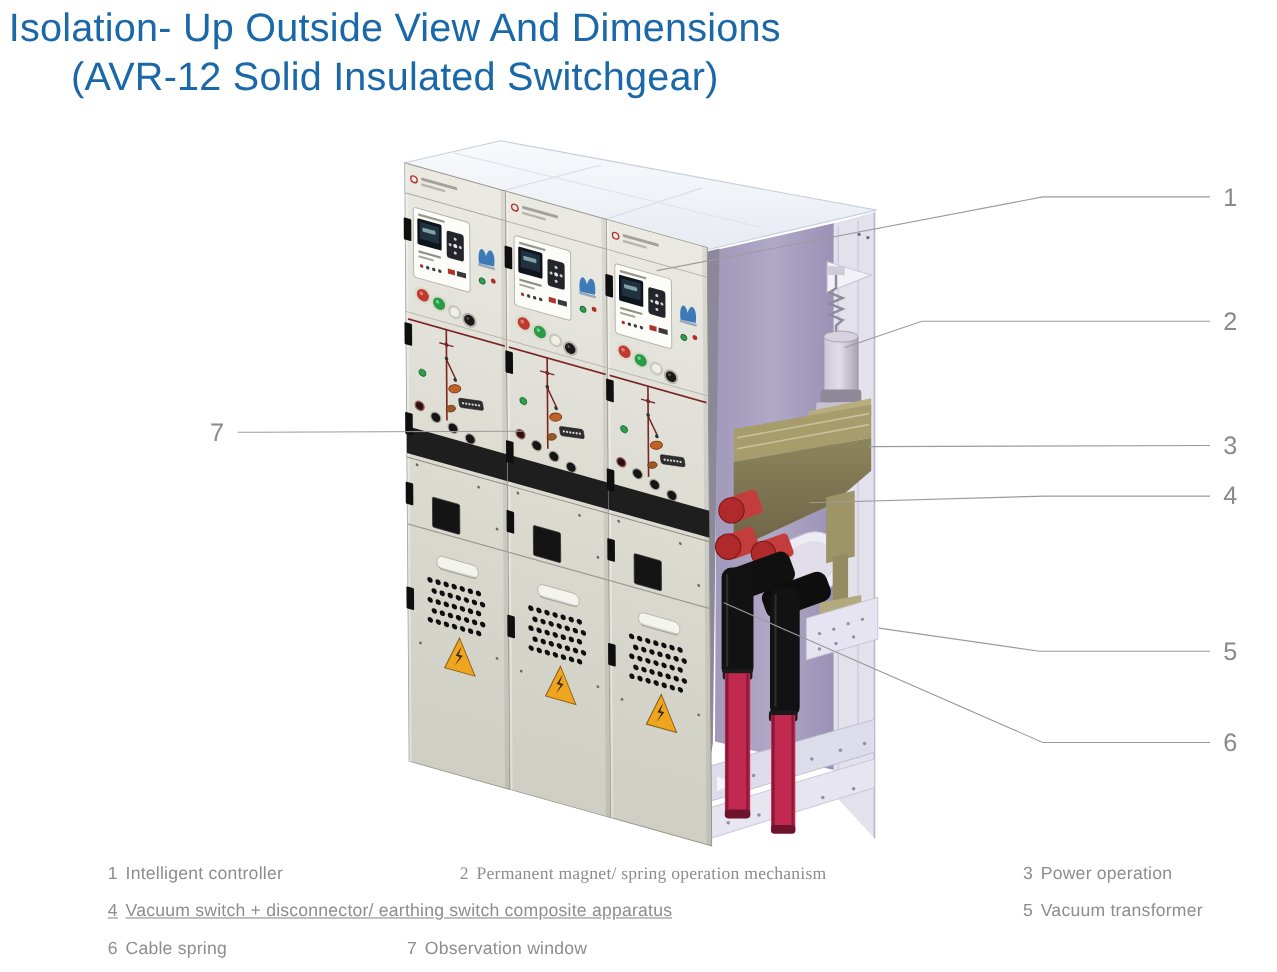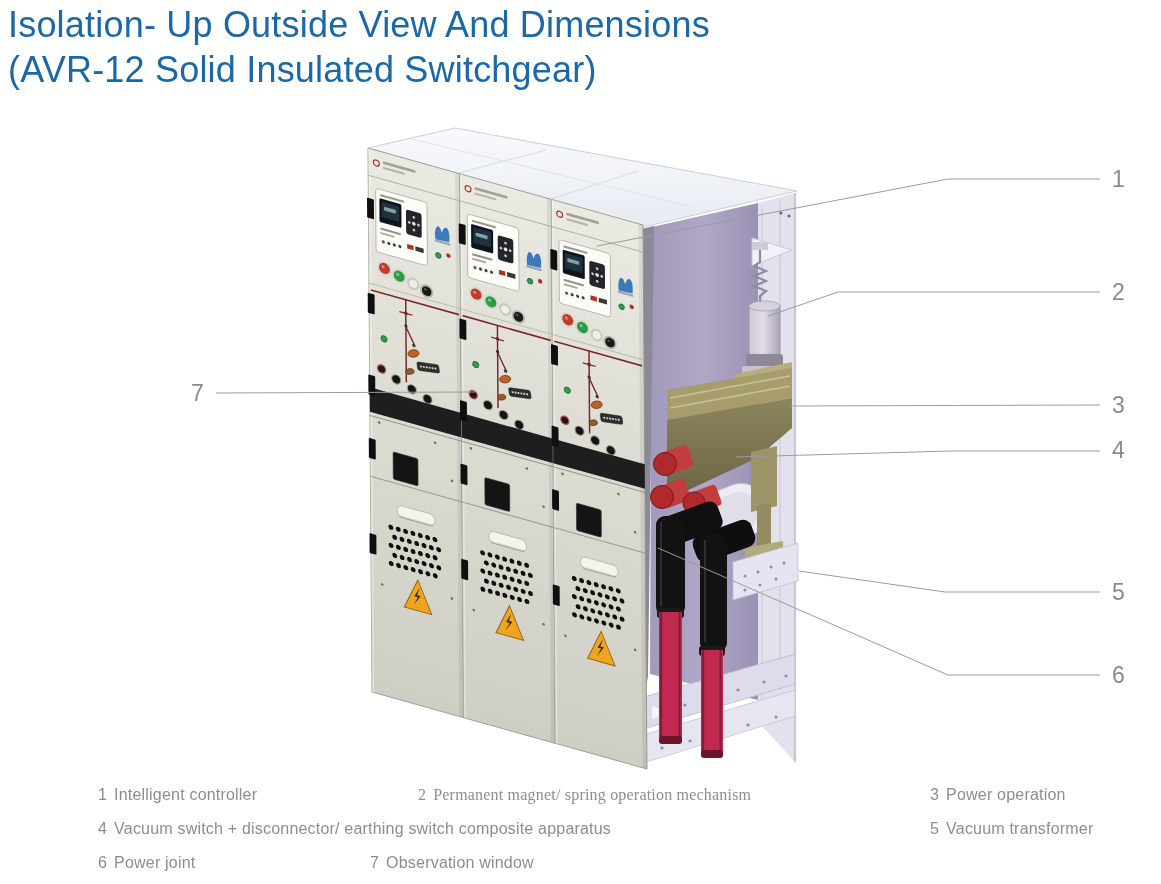--- a/index.html
+++ b/index.html
@@ -1,25 +1,25 @@
 <!DOCTYPE html>
 <html><head>
 <meta charset="utf-8">
 <style>
   html,body{margin:0;padding:0;background:#ffffff;}
   .page{position:relative;width:1161px;height:872px;background:#ffffff;overflow:hidden;
-        font-family:"Liberation Sans",sans-serif;}
+        font-family:"Liberation Sans",sans-serif;text-align:center;}
   .title{position:absolute;left:8px;top:2px;color:#1a68a8;font-size:36px;line-height:45px;
          font-weight:400;letter-spacing:0.2px;}
   .figure{position:absolute;left:0;top:0;width:1161px;height:884px;}
   .legend-item{position:absolute;color:#8d8d8d;font-size:16px;white-space:nowrap;
                letter-spacing:0.2px;}
   .legend-item .num{margin-right:7px;}
   .li1{left:98px;top:786px;}  .li2{left:418px;top:786px;font-family:Liberation Serif, serif;} .li3{left:930px;top:786px;}
-  .li4{left:98px;top:820px;}  .li5{left:930px;top:820px;}
+  .li4{left:98px;top:820px;text-decoration:underline;}  .li5{left:930px;top:820px;}
   .li6{left:98px;top:854px;}  .li7{left:370px;top:854px;}
   .co-line{fill:none;stroke:#9b9b9b;stroke-width:1;}
   .co-num{fill:#8a8a8a;font-size:23px;font-family:"Liberation Sans",sans-serif;}
 </style>
 </head>
 <body>
 
 <div class="page">
 
   <div class="title">
@@ -343,20 +343,20 @@
     <div class="legend-item li3">
       <span class="num">3</span><span>Power operation</span>
     </div>
     <div class="legend-item li4">
       <span class="num">4</span><span>Vacuum switch + disconnector/ earthing switch composite apparatus</span>
     </div>
     <div class="legend-item li5">
       <span class="num">5</span><span>Vacuum transformer</span>
     </div>
     <div class="legend-item li6">
-      <span class="num">6</span><span>Power joint</span>
+      <span class="num">6</span><span>Cable spring</span>
     </div>
     <div class="legend-item li7">
       <span class="num">7</span><span>Observation window</span>
     </div>
   </div>
 
 </div>
 
 </body></html>

